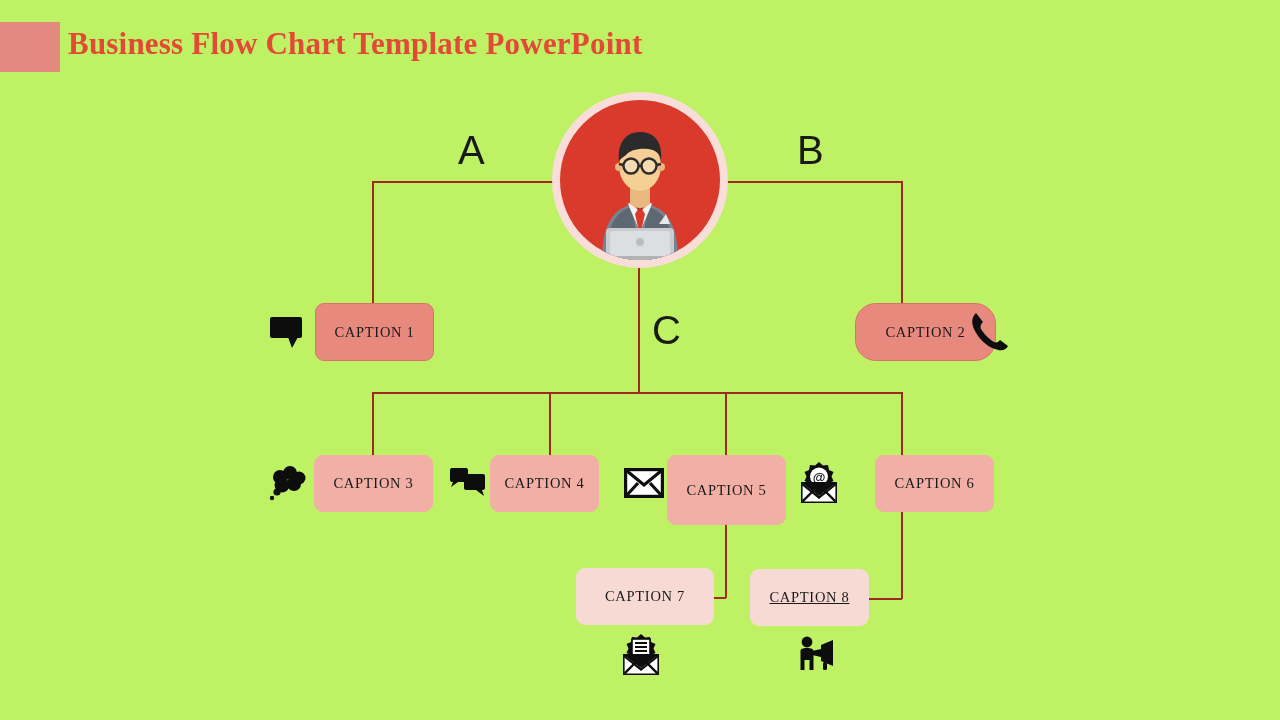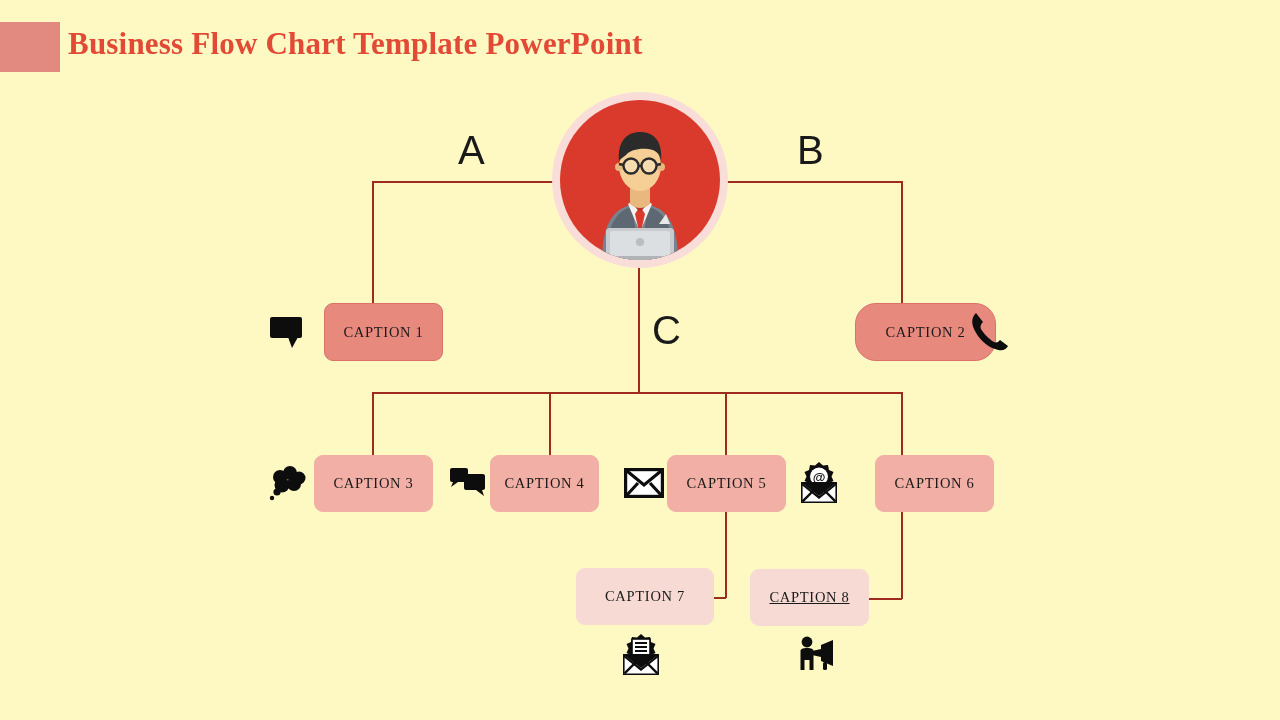--- a/index.html
+++ b/index.html
@@ -8,21 +8,21 @@
     margin: 0; padding: 0;
     width: 1280px; height: 720px;
     background: #ffffff;
     font-family: "Liberation Sans", sans-serif;
     overflow: hidden;
   }
   #slide {
     position: relative;
     width: 1280px;
     height: 720px;
-    background: #fef9c3;
+    background: #bef264;
   }
 
   
   #title-swatch {
     position: absolute;
     left: 0px; top: 22px;
     width: 60px; height: 50px;
     background: #e28980;
   }
   #page-title {
@@ -173,34 +173,34 @@
         <path d="M112 146 C112 138 106 134 100 136 L100 152 L112 152 Z" fill="#f5cf96"></path>
 
         <rect x="46" y="128" width="68" height="32" rx="4" fill="#c9ccce"></rect>
         <rect x="50" y="131" width="60" height="26" rx="3" fill="#dcdfe1"></rect>
         <circle cx="80" cy="142" r="4" fill="#b9bdbf"></circle>
         <rect x="42" y="156" width="76" height="4" rx="2" fill="#b0b4b7"></rect>
       </svg>
     </div>
   </div>
 
-  <div class="caption-box tone-dark" style="left:324px; top:303px; width:119px; height:58px;">
+  <div class="caption-box tone-dark" style="left:315px; top:303px; width:119px; height:58px;">
     <span>CAPTION 1</span>
   </div>
   <div class="caption-box tone-dark" style="left:855px; top:303px; width:141px; height:58px;border-radius:21px;">
     <span>CAPTION 2</span>
   </div>
 
   <div class="caption-box tone-mid" style="left:314px; top:455px; width:119px; height:57px;">
     <span>CAPTION 3</span>
   </div>
   <div class="caption-box tone-mid" style="left:490px; top:455px; width:109px; height:57px;">
     <span>CAPTION 4</span>
   </div>
-  <div class="caption-box tone-mid" style="left:667px; top:455px; width:119px; height:57px;">
+  <div class="caption-box tone-mid" style="left:667px; top:455px; width:119px; height:70px;">
     <span>CAPTION 5</span>
   </div>
   <div class="caption-box tone-mid" style="left:843px; top:455px; width:119px; height:57px;margin-left:32px;">
     <span>CAPTION 6</span>
   </div>
 
   <div class="caption-box tone-light" style="left:576px; top:568px; width:138px; height:57px;">
     <span>CAPTION 7</span>
   </div>
   <div class="caption-box tone-light" style="left:750px; top:569px; width:119px; height:57px;text-decoration:underline;">

